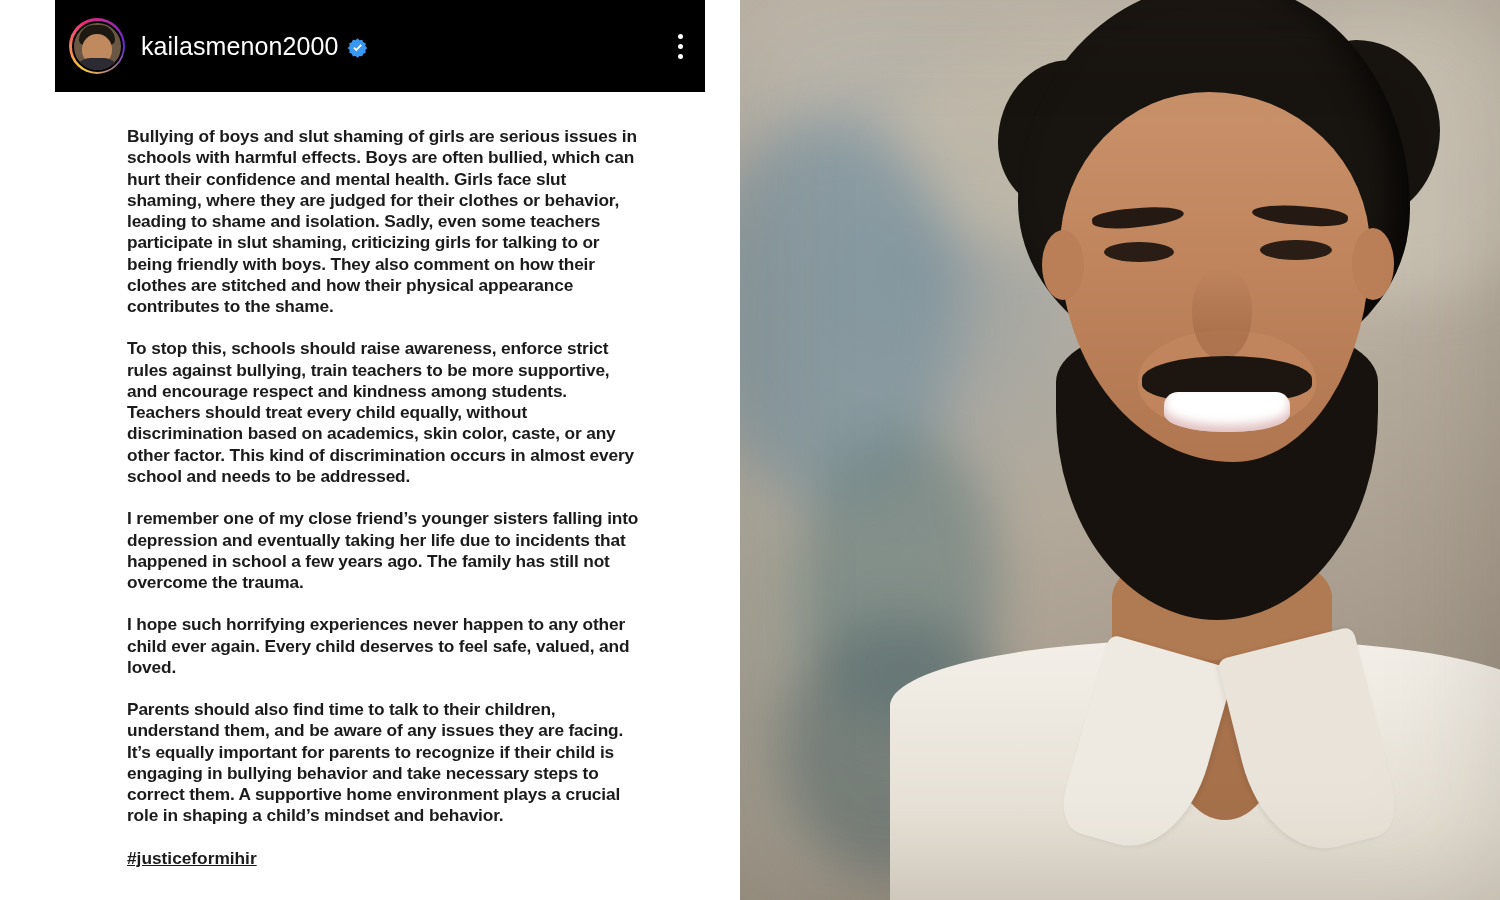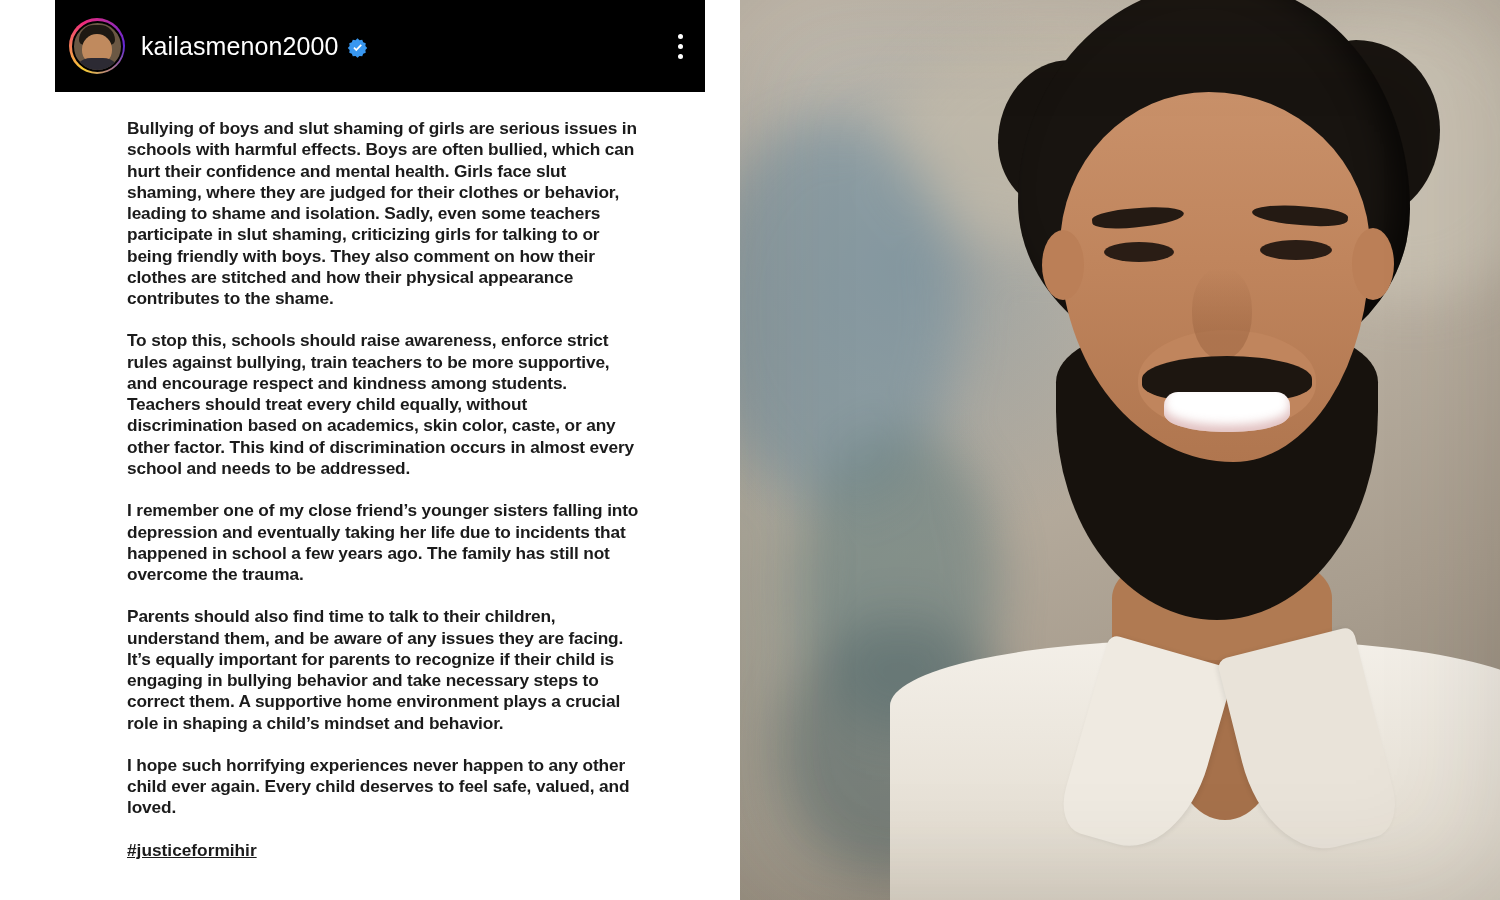--- a/index.html
+++ b/index.html
@@ -105,21 +105,21 @@
     cursor: pointer;
   }
   .menu-dots span {
     display: block;
     width: 5px; height: 5px;
     border-radius: 50%;
     background: #ffffff;
   }
 
   .ig-body {
-    padding: 26px 22px 10px 72px;
+    padding: 34px 22px 10px 72px;
     background: #ffffff;
   }
   .ig-body p {
     margin: 0 0 21px 0;
     font-size: 17.3px;
     line-height: 1.23;
     font-weight: bold;
     color: #1b1b1b;
     font-family: "Liberation Sans", sans-serif;
     letter-spacing: -0.15px;
@@ -279,22 +279,22 @@
           <span></span>
           <span></span>
           <span></span>
         </div>
       </div>
 
       <div class="ig-body">
         <p>Bullying of boys and slut shaming of girls are serious issues in schools with harmful effects. Boys are often bullied, which can hurt their confidence and mental health. Girls face slut shaming, where they are judged for their clothes or behavior, leading to shame and isolation. Sadly, even some teachers participate in slut shaming, criticizing girls for talking to or being friendly with boys. They also comment on how their clothes are stitched and how their physical appearance contributes to the shame.</p>
         <p>To stop this, schools should raise awareness, enforce strict rules against bullying, train teachers to be more supportive, and encourage respect and kindness among students. Teachers should treat every child equally, without discrimination based on academics, skin color, caste, or any other factor. This kind of discrimination occurs in almost every school and needs to be addressed.</p>
         <p>I remember one of my close friend’s younger sisters falling into depression and eventually taking her life due to incidents that happened in school a few years ago. The family has still not overcome the trauma.</p>
+        <p>I hope such horrifying experiences never happen to any other child ever again. Every child deserves to feel safe, valued, and loved.</p>
         <p>Parents should also find time to talk to their children, understand them, and be aware of any issues they are facing. It’s equally important for parents to recognize if their child is engaging in bullying behavior and take necessary steps to correct them. A supportive home environment plays a crucial role in shaping a child’s mindset and behavior.</p>
-        <p>I hope such horrifying experiences never happen to any other child ever again. Every child deserves to feel safe, valued, and loved.</p>
         <a class="hashtag" href="#">#justiceformihir</a>
       </div>
 
     </div>
   </div>
 
   <div class="right-pane">
     <div class="photo"></div>
     <div class="photo-blur-shapes">
       <div class="blob b3"></div>

